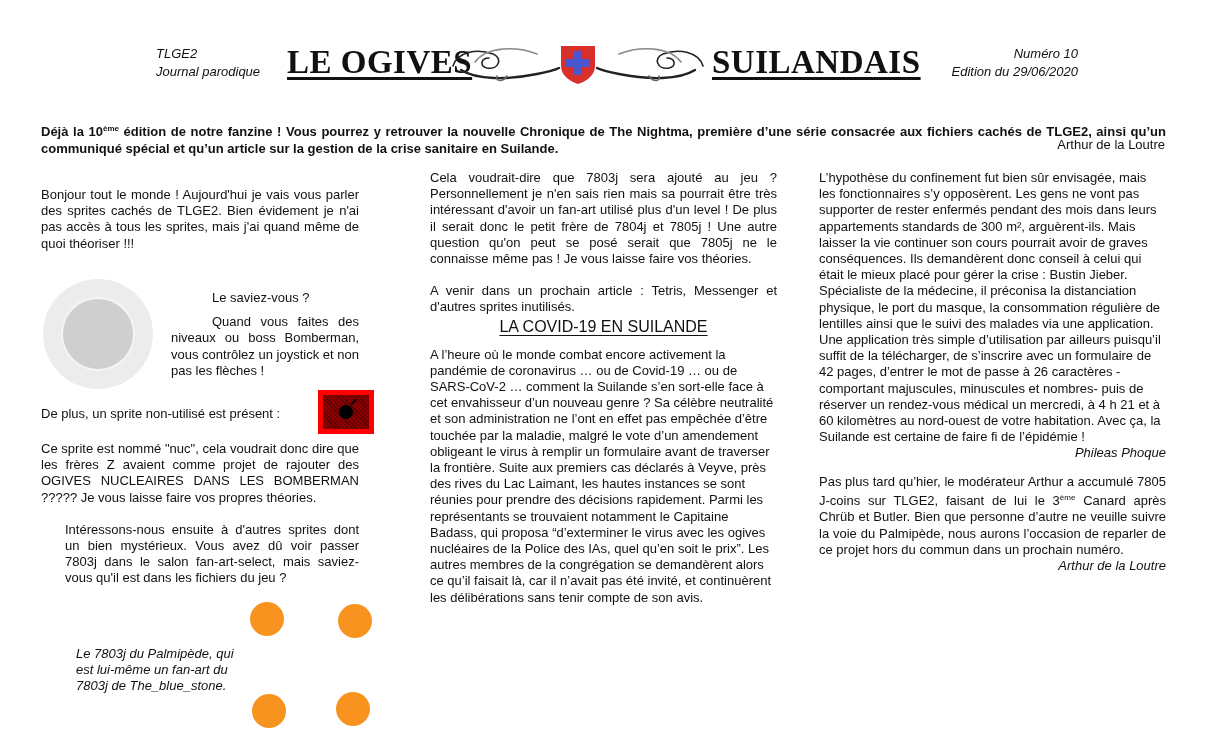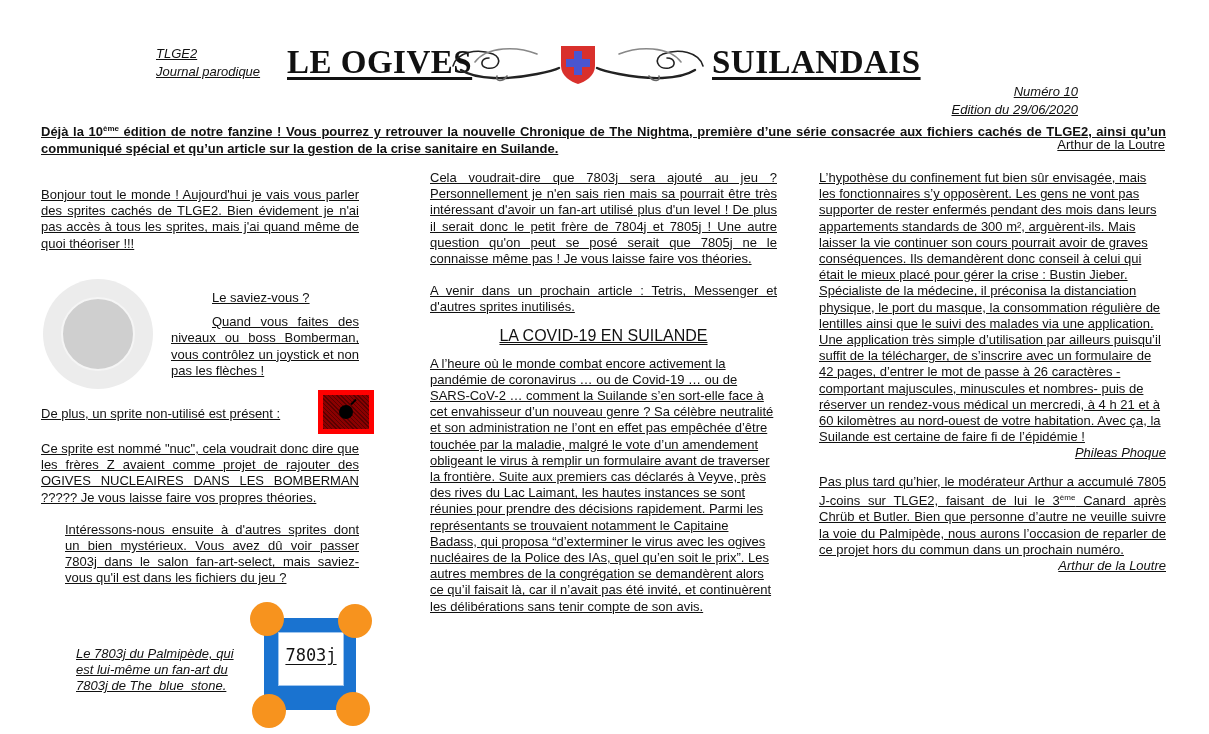--- a/index.html
+++ b/index.html
@@ -1,21 +1,21 @@
 <!DOCTYPE html>
 <html><head>
 <meta charset="utf-8">
 <style>
   html, body { margin:0; padding:0; background:#ffffff; }
   body { width:1209px; height:734px; position:relative; overflow:hidden; font-family:"Liberation Sans", sans-serif; color:#111; }
-  .abs { position:absolute;text-decoration:underline; }
+  .abs { position:absolute; }
 
   
   .mast-left { left:156px; top:45px; font-size:13px; font-style:italic; line-height:18px; }
-  .mast-right { left:935px; top:45px; width:143px; font-size:13px; font-style:italic; line-height:18px; text-align:right;margin-top:38px; }
+  .mast-right { left:935px; top:45px; width:143px; font-size:13px; font-style:italic; line-height:18px; text-align:right; }
   .title-word { font-family:"Liberation Serif", serif; font-weight:bold; font-size:33px; text-decoration:underline; text-decoration-thickness:3px; text-underline-offset:4px; letter-spacing:0.5px; top:42px; line-height:40px; }
   .title-left { left:287px; }
   .title-right { left:712px; }
   .ornament { left:447px; top:40px; width:262px; height:46px; }
 
   
   .intro { left:41px; top:120px; width:1125px; font-size:13px; font-weight:bold; line-height:17px; text-align:justify; }
   .intro sup { font-size:8px; }
   .intro-author { right:44px; top:137px; font-size:13px; font-weight:normal; }
 
@@ -108,35 +108,30 @@
 </div>
 
 <div class="abs col col1" style="top:441px;">
   <p>Ce sprite est nommé "nuc", cela voudrait donc dire que les frères Z avaient comme projet de rajouter des OGIVES NUCLEAIRES DANS LES BOMBERMAN ????? Je vous laisse faire vos propres théories.</p>
   <p style="margin-top:16px;margin-left:24px;">Intéressons-nous ensuite à d'autres sprites dont un bien mystérieux. Vous avez dû voir passer 7803j dans le salon fan-art-select, mais saviez-vous qu'il est dans les fichiers du jeu ?</p>
 </div>
 
 <div class="abs col" style="left:76px; top:646px; width:172px; font-style:italic; text-align:left;">Le 7803j du Palmipède, qui est lui-même un fan-art du 7803j de The_blue_stone.</div>
 
 <div class="abs sprite-7803">
-  <div class="frame">
-    <div class="frame-inner">
-      <div class="frame-label">7803j</div>
-    </div>
-  </div>
   <div class="dot" style="left:0; top:0;"></div>
   <div class="dot" style="left:88px; top:2px;"></div>
   <div class="dot" style="left:2px; top:92px;"></div>
   <div class="dot" style="left:86px; top:90px;"></div>
 </div>
 
 <div class="abs col col2" style="top:170px;">
   <p>Cela voudrait-dire que 7803j sera ajouté au jeu ? Personnellement je n'en sais rien mais sa pourrait être très intéressant d'avoir un fan-art utilisé plus d'un level ! De plus il serait donc le petit frère de 7804j et 7805j ! Une autre question qu'on peut se posé serait que 7805j ne le connaisse même pas ! Je vous laisse faire vos théories.</p>
   <p style="margin-top:16px;">A venir dans un prochain article : Tetris, Messenger et d'autres sprites inutilisés.</p>
-  <div class="section-title" style="margin-top:10px;">LA COVID-19 EN SUILANDE</div>
+  <div class="section-title" style="margin-top:1px;">LA COVID-19 EN SUILANDE</div>
   <p style="margin-top:10px; text-align:left;">A l’heure où le monde combat encore activement la pandémie de coronavirus … ou de Covid-19 … ou de SARS-CoV-2 … comment la Suilande s’en sort-elle face à cet envahisseur d’un nouveau genre ? Sa célèbre neutralité et son administration ne l’ont en effet pas empêchée d’être touchée par la maladie, malgré le vote d’un amendement obligeant le virus à remplir un formulaire avant de traverser la frontière. Suite aux premiers cas déclarés à Veyve, près des rives du Lac Laimant, les hautes instances se sont réunies pour prendre des décisions rapidement. Parmi les représentants se trouvaient notamment le Capitaine Badass, qui proposa “d’exterminer le virus avec les ogives nucléaires de la Police des IAs, quel qu’en soit le prix”. Les autres membres de la congrégation se demandèrent alors ce qu’il faisait là, car il n’avait pas été invité, et continuèrent les délibérations sans tenir compte de son avis.</p>
 </div>
 
 <div class="abs col col3" style="top:170px;">
   <p style="text-align:left;">L’hypothèse du confinement fut bien sûr envisagée, mais les fonctionnaires s’y opposèrent. Les gens ne vont pas supporter de rester enfermés pendant des mois dans leurs appartements standards de 300 m², arguèrent-ils. Mais laisser la vie continuer son cours pourrait avoir de graves conséquences. Ils demandèrent donc conseil à celui qui était le mieux placé pour gérer la crise : Bustin Jieber. Spécialiste de la médecine, il préconisa la distanciation physique, le port du masque, la consommation régulière de lentilles ainsi que le suivi des malades via une application. Une application très simple d’utilisation par ailleurs puisqu’il suffit de la télécharger, de s’inscrire avec un formulaire de 42 pages, d’entrer le mot de passe à 26 caractères -comportant majuscules, minuscules et nombres- puis de réserver un rendez-vous médical un mercredi, à 4 h 21 et à 60 kilomètres au nord-ouest de votre habitation. Avec ça, la Suilande est certaine de faire fi de l’épidémie !</p>
   <div class="italic-sign">Phileas Phoque</div>
   <p style="margin-top:12px;">
     <span>Pas plus tard qu’hier, le modérateur Arthur a accumulé 7805 J-coins sur TLGE2, faisant de lui le 3</span><sup style="font-size:8px;">ème</sup><span> Canard après Chrüb et Butler. Bien que personne d’autre ne veuille suivre la voie du Palmipède, nous aurons l’occasion de reparler de ce projet hors du commun dans un prochain numéro.</span>
   </p>
   <div class="italic-sign">Arthur de la Loutre</div>

